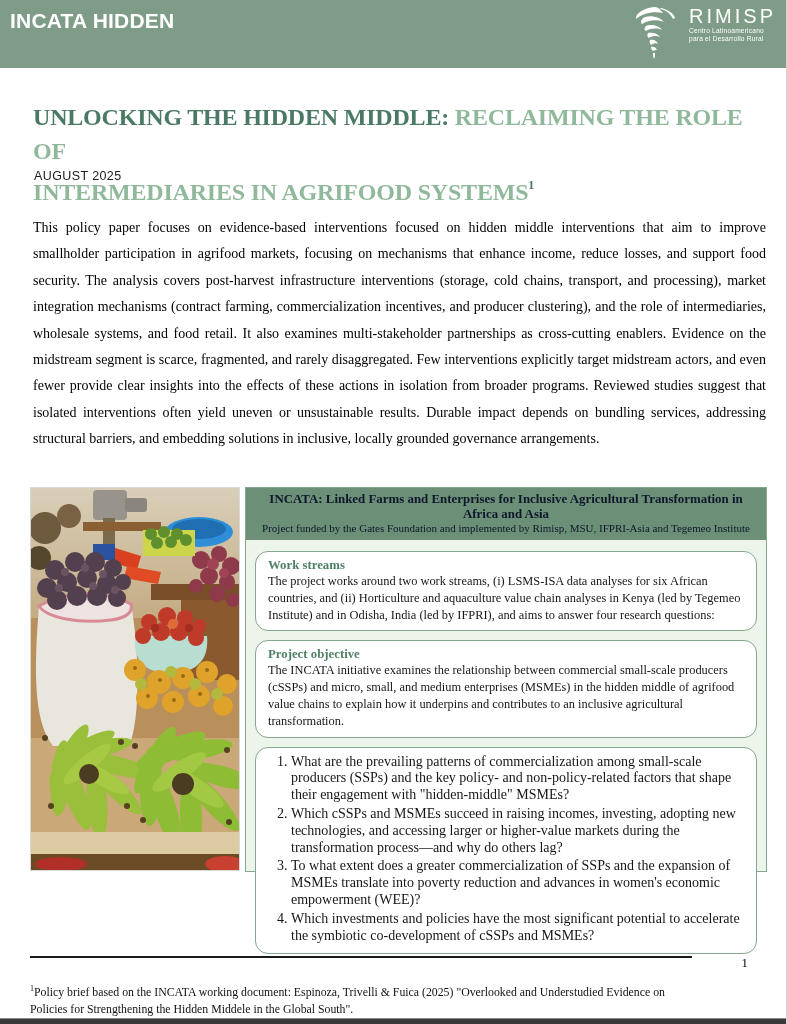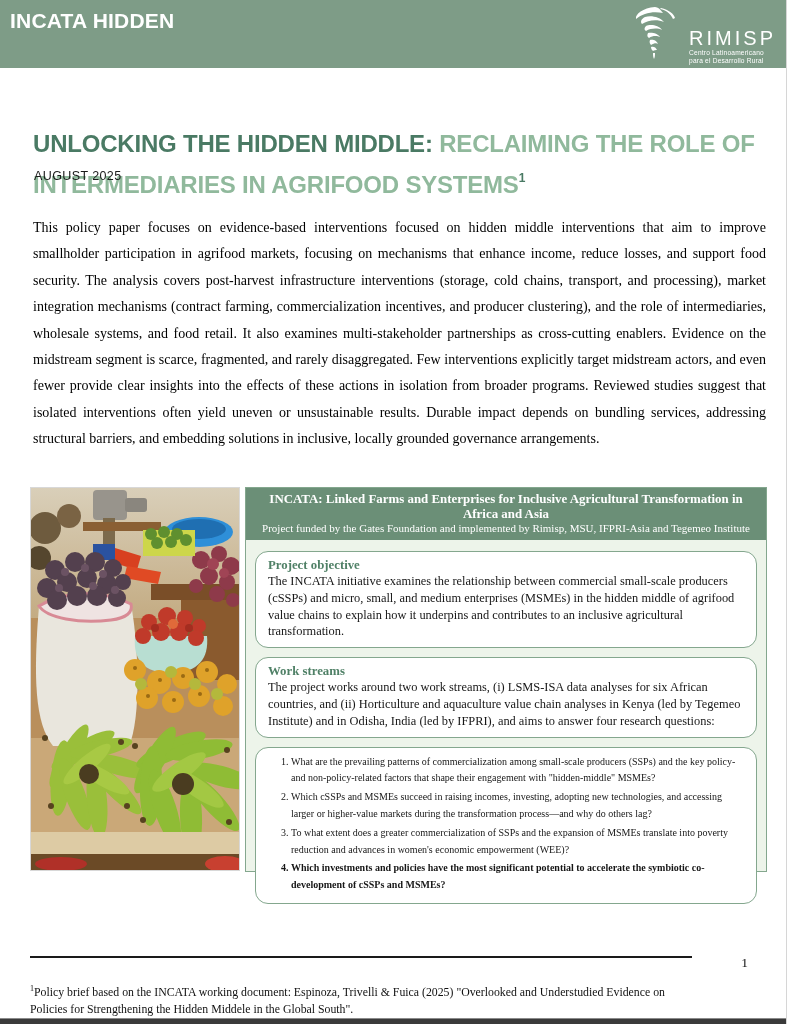--- a/index.html
+++ b/index.html
@@ -31,21 +31,21 @@
     font-stretch: condensed;
     font-weight: 800;
     font-size: 21px;
     line-height: 29px;
     letter-spacing: 0.2px;
   }
   .logo {
     position: absolute;
     right: 10px; top: 5px;
     display: flex;
-    align-items: flex-end;
+    align-items: flex-start;
     gap: 12px;
   }
   .logo-text { color: #ffffff; }
   .logo-name {
     font-family: "Liberation Sans", sans-serif;
     font-weight: 400;
     font-size: 20px;
     letter-spacing: 3px;
     line-height: 22px;
   }
@@ -54,27 +54,26 @@
     font-size: 6.6px;
     line-height: 8px;
     letter-spacing: 0.2px;
   }
 
   
   .title-block {
     position: absolute;
     left: 33px; top: 100px;
     width: 732px;
-    font-family: Liberation Sans, sans-serif;
+    font-family: Liberation Serif, serif;
     font-stretch: condensed;
     font-weight: 800;
     font-size: 24px;
     line-height: 34px;
     letter-spacing: -0.2px;
-    margin-top: 27px;
   }
   .t-dark  { color: #4a7a64; }
   .t-light { color: #90b99c; }
   .t-sup {
     color: #4a7a64;
     font-size: 12px;
     vertical-align: 11px;
   }
   .date-line {
     position: absolute;
@@ -110,21 +109,21 @@
   
   .panel {
     position: absolute;
     left: 245px; top: 487px;
     width: 522px; height: 385px;
     background: #edf4ea;
     border: 1px solid #84a78e;
   }
   .panel-header {
     background: #6b8f77;
-    color: #ffffff;
+    color: #0f172a;
     text-align: center;
     padding: 4px 8px 5px 8px;
   }
   .panel-title {
     font-weight: bold;
     font-size: 12.9px;
     line-height: 15px;
   }
   .panel-subtitle {
     font-size: 11px;
@@ -146,26 +145,26 @@
     line-height: 16px;
   }
   .card-text {
     font-size: 12.4px;
     line-height: 16.8px;
     color: #161616;
   }
   .rq-list {
     margin: 1px 0 0 0;
     padding-left: 23px;
-    font-size: 10px;
+    font-size: 14px;
     line-height: 16.8px;
     color: #161616;
   }
   .rq-list li { margin-bottom: 2px; }
-  .rq-list li.bold { font-weight: bold; }
+  .rq-list li.bold { font-weight: normal; }
 
   
   .footnote-rule {
     position: absolute;
     left: 30px; top: 956px;
     width: 662px; height: 1.5px;
     background: #1a1a1a;
   }
   .footnote {
     position: absolute;
@@ -411,27 +410,27 @@
   </div>
 
   <div class="panel">
     <div class="panel-header">
       <div class="panel-title">INCATA: Linked Farms and Enterprises for Inclusive Agricultural Transformation in Africa and Asia</div>
       <div class="panel-subtitle">Project funded by the Gates Foundation and implemented by Rimisp, MSU, IFPRI-Asia and Tegemeo Institute</div>
     </div>
     <div class="panel-body">
 
       <div class="card">
+        <div class="card-heading">Work streams</div>
+        <div class="card-text">The project works around two work streams, (i) LSMS-ISA data analyses for six African countries, and (ii) Horticulture and aquaculture value chain analyses in Kenya (led by Tegemeo Institute) and in Odisha, India (led by IFPRI), and aims to answer four research questions:</div>
+      </div>
+
+      <div class="card">
         <div class="card-heading">Project objective</div>
         <div class="card-text">The INCATA initiative examines the relationship between commercial small-scale producers (cSSPs) and micro, small, and medium enterprises (MSMEs) in the hidden middle of agrifood value chains to explain how it underpins and contributes to an inclusive agricultural transformation.</div>
-      </div>
-
-      <div class="card">
-        <div class="card-heading">Work streams</div>
-        <div class="card-text">The project works around two work streams, (i) LSMS-ISA data analyses for six African countries, and (ii) Horticulture and aquaculture value chain analyses in Kenya (led by Tegemeo Institute) and in Odisha, India (led by IFPRI), and aims to answer four research questions:</div>
       </div>
 
       <div class="card">
         <ol class="rq-list">
           <li>What are the prevailing patterns of commercialization among small-scale producers (SSPs) and the key policy- and non-policy-related factors that shape their engagement with "hidden-middle" MSMEs?</li>
           <li>Which cSSPs and MSMEs succeed in raising incomes, investing, adopting new technologies, and accessing larger or higher-value markets during the transformation process—and why do others lag?</li>
           <li>To what extent does a greater commercialization of SSPs and the expansion of MSMEs translate into poverty reduction and advances in women's economic empowerment (WEE)?</li>
           <li class="bold">Which investments and policies have the most significant potential to accelerate the symbiotic co-development of cSSPs and MSMEs?</li>
         </ol>
       </div>

